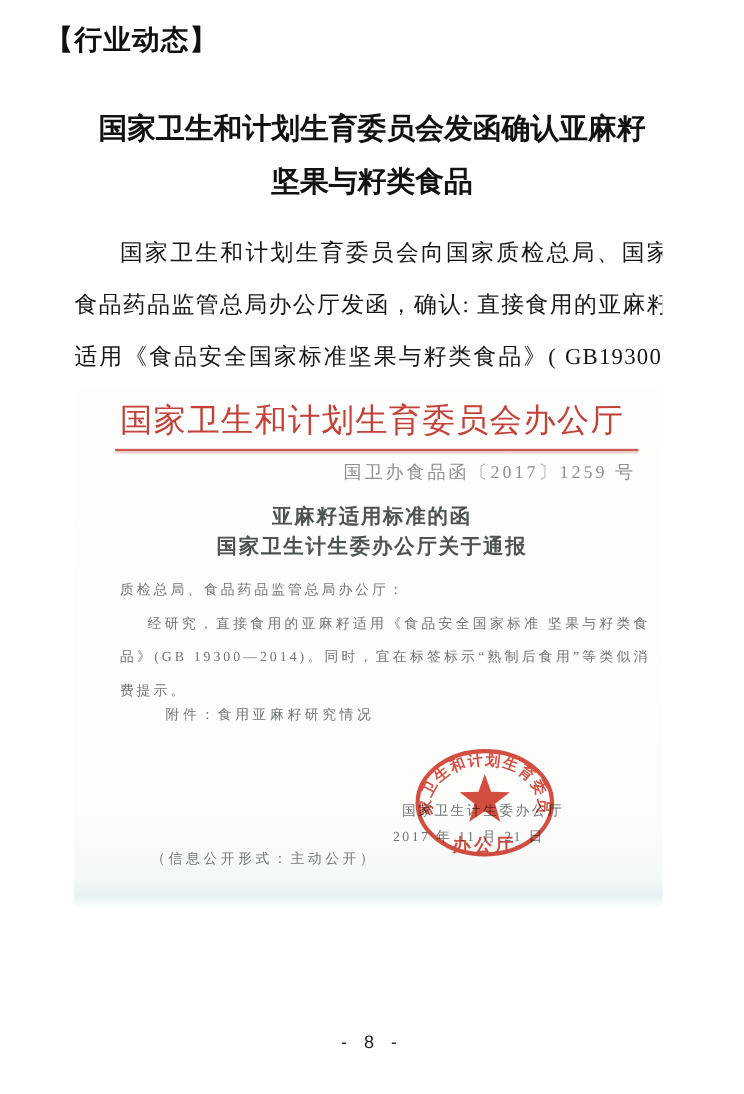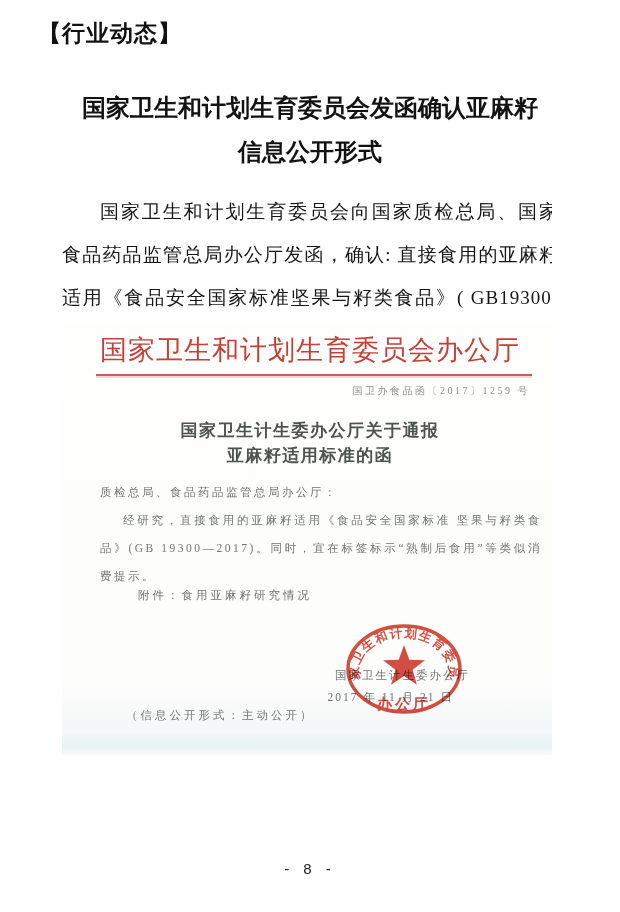--- a/index.html
+++ b/index.html
@@ -36,21 +36,21 @@
     position:absolute;left:0;top:10px;width:100%;text-align:center;
     font-weight:normal;font-size:27px;letter-spacing:1px;color:var(--letterhead-red);
   }
   .letterhead-underline{
     position:absolute;left:34px;top:52px;width:436px;height:2px;
     background:var(--letterhead-red);opacity:.85;
     box-shadow:0 2px 0 rgba(194,66,58,.25);
   }
   .doc-number{
     position:absolute;right:28px;top:62px;
-    font-size:10px;letter-spacing:2.5px;color:#8b908e;margin-left:12px;
+    font-size:15px;letter-spacing:2.5px;color:#8b908e;margin-left:12px;
   }
   .letter-title{
     position:absolute;left:0;top:96px;width:100%;text-align:center;
     font-weight:bold;font-size:17px;line-height:25px;letter-spacing:1.5px;color:#4d5350;
   }
   .letter-bodyblock{
     position:absolute;left:38px;top:156px;width:442px;
     font-size:11.5px;line-height:28px;letter-spacing:2.5px;
     color:var(--letter-text-gray);text-align:justify;
   }
@@ -87,40 +87,40 @@
 </style>
 </head>
 <body>
 
 <div class="page">
 
   <div class="section-tag">【行业动态】</div>
 
   <div class="article-title">
     <div>国家卫生和计划生育委员会发函确认亚麻籽</div>
-    <div>信息公开形式</div>
+    <div>坚果与籽类食品</div>
   </div>
 
   <div class="article-paragraph">国家卫生和计划生育委员会向国家质检总局、国家食品药品监管总局办公厅发函，确认: 直接食用的亚麻籽适用《食品安全国家标准坚果与籽类食品》( GB19300-2014 )。</div>
 
   <div class="letter-scan">
 
     <div class="letterhead-title">国家卫生和计划生育委员会办公厅</div>
     <div class="letterhead-underline"></div>
 
     <div class="doc-number">国卫办食品函〔2017〕1259 号</div>
 
     <div class="letter-title">
+      <div>亚麻籽适用标准的函</div>
       <div>国家卫生计生委办公厅关于通报</div>
-      <div>亚麻籽适用标准的函</div>
     </div>
 
     <div class="letter-bodyblock">
       <div>质检总局、食品药品监管总局办公厅：</div>
-      <p class="body-par">经研究，直接食用的亚麻籽适用《食品安全国家标准 坚果与籽类食品》(GB 19300—2017)。同时，宜在标签标示“熟制后食用”等类似消费提示。</p>
+      <p class="body-par">经研究，直接食用的亚麻籽适用《食品安全国家标准 坚果与籽类食品》(GB 19300—2014)。同时，宜在标签标示“熟制后食用”等类似消费提示。</p>
     </div>
 
     <div class="letter-attachment">附件：食用亚麻籽研究情况</div>
 
     <div class="letter-signer">国家卫生计生委办公厅</div>
     <div class="letter-date">2017 年 11 月 21 日</div>
 
     <svg class="seal" viewBox="0 0 132 102" xmlns="http://www.w3.org/2000/svg">
       <defs>
         <path id="sealArc" d="M 25 64 A 45 33 0 1 1 107 64" fill="none"></path>

